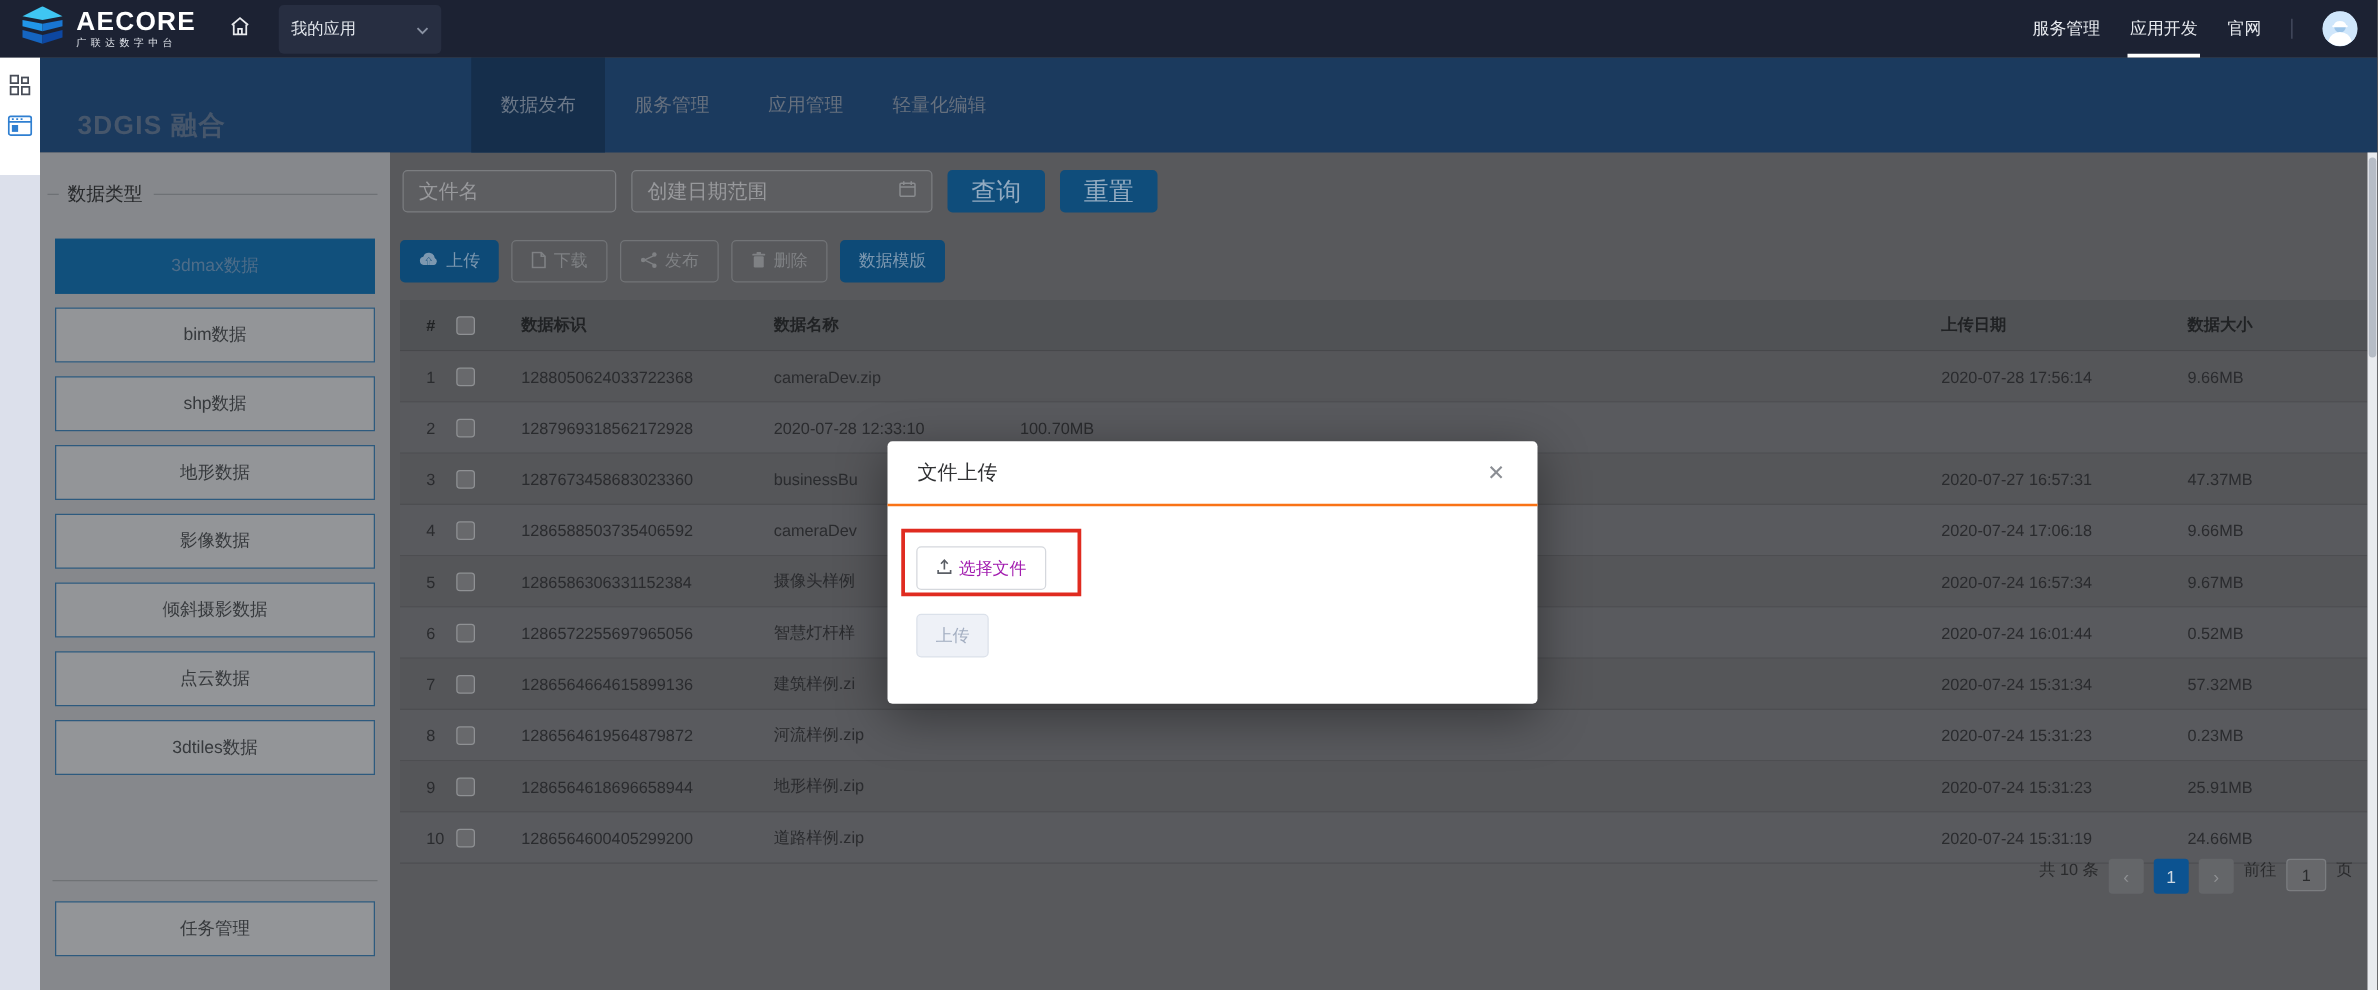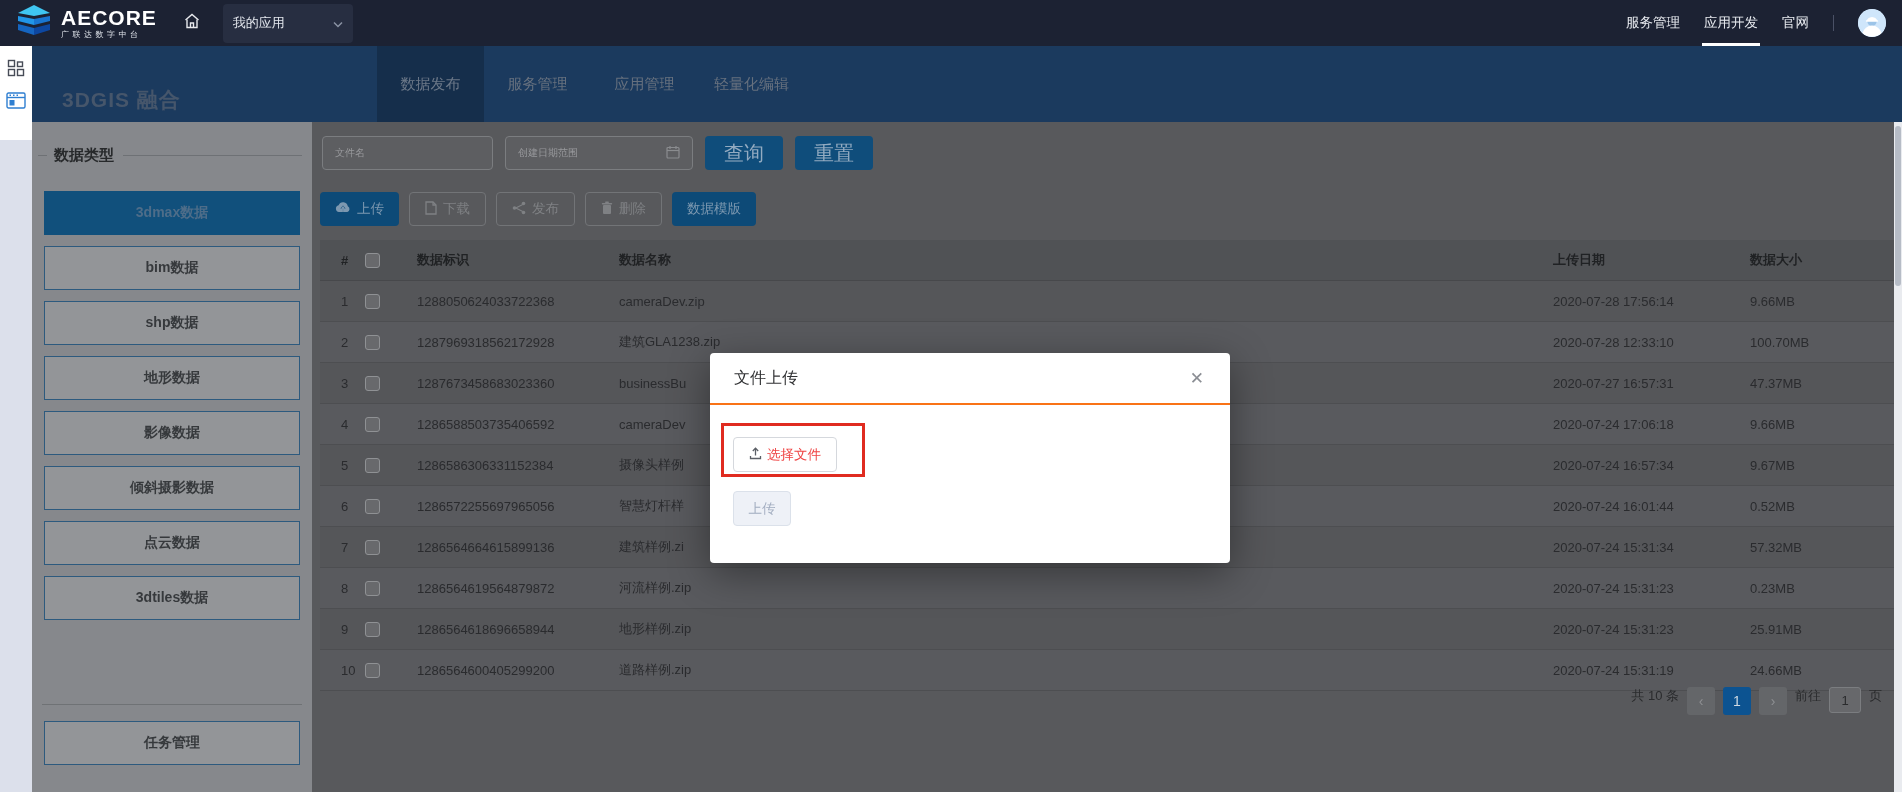--- a/index.html
+++ b/index.html
@@ -26,36 +26,36 @@
   .rail-icon { margin-top:12px; width:20px; height:20px; display:flex; align-items:center; justify-content:center; cursor:pointer; }
 
   
   .app-header { position:absolute; left:32px; top:46px; right:0; height:76px; background:#1b3a5e; z-index:1; }
   .app-title { position:absolute; left:30px; top:40px; font-size:21px; font-weight:bold; color:#46566b; letter-spacing:1px; }
   .tabs { position:absolute; left:345px; top:0; height:76px; display:flex; }
   .tab { min-width:107px; height:76px; display:flex; align-items:center; justify-content:center; font-size:15px; color:#66707e; padding:0 14px; cursor:pointer; }
   .tab.active { background:#152e4b; color:#6c7888; }
 
   
-  .sidebar { position:absolute; left:32px; top:122px; width:280px; bottom:0; background:#86888c; z-index:1;font-weight:bold; }
+  .sidebar { position:absolute; left:32px; top:122px; width:280px; bottom:0; background:#86888c; z-index:1; }
   .side-title { display:flex; align-items:center; margin:24px 10px 0 6px; font-size:15px; color:#27292b; }
   .side-title::before { content:""; width:9px; height:1px; background:#6e7175; margin-right:7px; }
   .side-title::after { content:""; flex:1; height:1px; background:#6e7175; margin-left:9px; }
   .side-btn { margin:11px 12px 0 12px; height:44px; border:1px solid #2d5a7e; background:#939598; color:#36393c; font-size:14px; display:flex; align-items:center; justify-content:center; cursor:pointer; }
   .side-btn.first { margin-top:26px; }
   .side-btn.active { background:#11507c; border-color:#11507c; color:#4e6d89; }
   .side-divider { margin:84px 10px 0 10px; border-top:1px solid #6f7275; }
   .side-btn.task { margin-top:16px; }
 
   
   .content { position:absolute; left:312px; top:122px; right:8px; bottom:0; z-index:1; }
   .filter-row { position:absolute; left:10px; top:14px; display:flex; gap:12px; align-items:center; }
-  .input { height:34px; border:1px solid #7b7d80; border-radius:4px; background:#5d5e61; color:#98999c; font-size:10px; display:flex; align-items:center; padding:0 12px; }
+  .input { height:34px; border:1px solid #7b7d80; border-radius:4px; background:#5d5e61; color:#98999c; font-size:16px; display:flex; align-items:center; padding:0 12px; }
   .input.name-input { width:171px; }
-  .input.date-input { width:188px; justify-content:space-between; }
+  .input.date-input { width:241px; justify-content:space-between; }
   .btn-primary { height:34px; padding:0 19px; background:#0f4d7b; color:#93abc1; border:none; border-radius:4px; font-size:20px; display:flex; align-items:center; justify-content:center; cursor:pointer; }
 
   .toolbar { position:absolute; left:8px; top:70px; display:flex; gap:10px; }
   .tool-btn { height:34px; border-radius:4px; font-size:13.5px; display:flex; align-items:center; justify-content:center; gap:6px; padding:0 15px; cursor:pointer; }
   .tool-btn.filled { background:#0d4a77; color:#7d98b0; border:none; }
   .tool-btn.outline { background:transparent; border:1px solid #727477; color:#7f8184; }
 
   .table { position:absolute; left:8px; right:0; top:118px; }
   .thead { display:flex; height:41px; align-items:center; background:#505255; border-bottom:1px solid #47484b; font-size:13px; font-weight:600; color:#202224; }
   .trow { display:flex; height:41px; align-items:center; background:#595a5e; border-bottom:1px solid #4d4e51; font-size:13px; color:#2a2b2e; }
@@ -75,21 +75,21 @@
 
   .scrollbar { position:absolute; right:0; top:122px; width:8px; bottom:0; background:#e9ebef; z-index:3; }
   .scroll-thumb { position:absolute; left:1px; top:4px; width:6px; height:160px; background:#b6bcc6; border-radius:3px; }
 
   
   .modal { position:absolute; left:710px; top:353px; width:520px; height:210px; background:#ffffff; border-radius:4px; box-shadow:0 10px 40px rgba(0,0,0,0.4); z-index:20; }
   .modal-head { height:52px; display:flex; align-items:center; justify-content:space-between; padding:0 26px 0 24px; border-bottom:2px solid #f97316; }
   .modal-title { font-size:16px; color:#303133; }
   .modal-close { font-size:17px; color:#8b8e94; cursor:pointer; line-height:1; }
   .red-box { position:absolute; left:11px; top:70px; width:144px; height:54px; border:3px solid #e02b20; }
-  .select-btn { position:absolute; left:23px; top:84px; width:104px; height:35px; background:#ffffff; border:1px solid #d5d8dd; border-radius:4px; display:flex; align-items:center; justify-content:center; gap:5px; font-size:13.5px; color:#ef4444; cursor:pointer; }
+  .select-btn { position:absolute; left:23px; top:84px; width:104px; height:35px; background:#ffffff; border:1px solid #d5d8dd; border-radius:4px; display:flex; align-items:center; justify-content:center; gap:5px; font-size:13.5px; color:#a21caf; cursor:pointer; }
   .upload-btn { position:absolute; left:23px; top:138px; width:58px; height:35px; background:#eef1f7; border:1px solid #dbe1ea; border-radius:4px; display:flex; align-items:center; justify-content:center; font-size:13.5px; color:#a2adc0; cursor:not-allowed; }
 </style>
 </head>
 <body>
 
 <div id="app">
 
   <div class="topbar">
     <div class="logo">
       <span>
@@ -312,21 +312,20 @@
           <div class="c4">cameraDev.zip</div>
           <div class="c5">2020-07-28 17:56:14</div>
           <div class="c6">9.66MB</div>
         </div>
         <div class="trow">
           <div class="c1">2</div>
           <div class="c2">
               <span class="checkbox"></span>
             </div>
           <div class="c3">1287969318562172928</div>
-          <div class="c4">建筑GLA1238.zip</div>
           <div class="c5">2020-07-28 12:33:10</div>
           <div class="c6">100.70MB</div>
         </div>
         <div class="trow">
           <div class="c1">3</div>
           <div class="c2">
               <span class="checkbox"></span>
             </div>
           <div class="c3">1287673458683023360</div>
           <div class="c4">businessBu</div>

